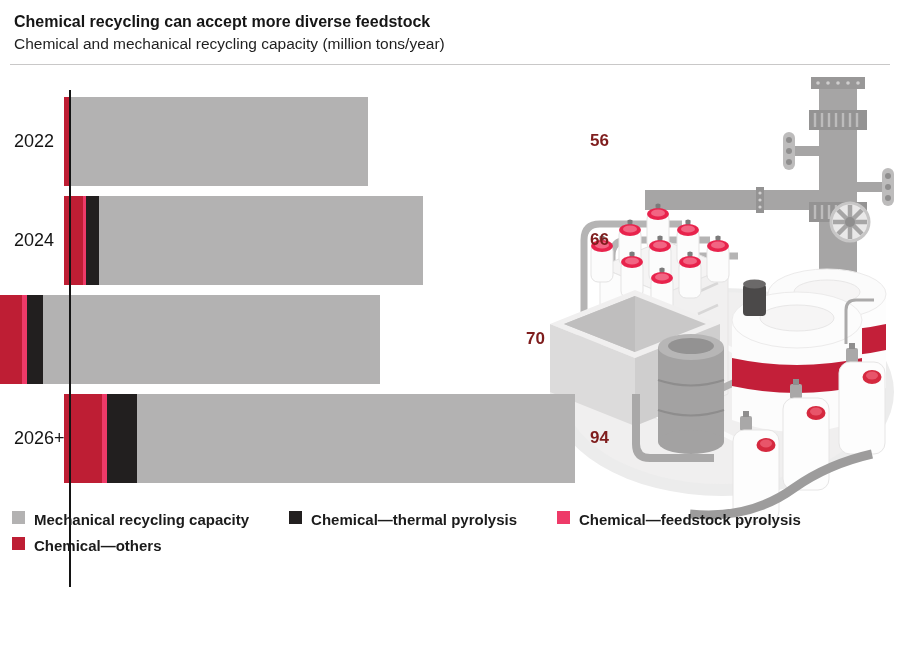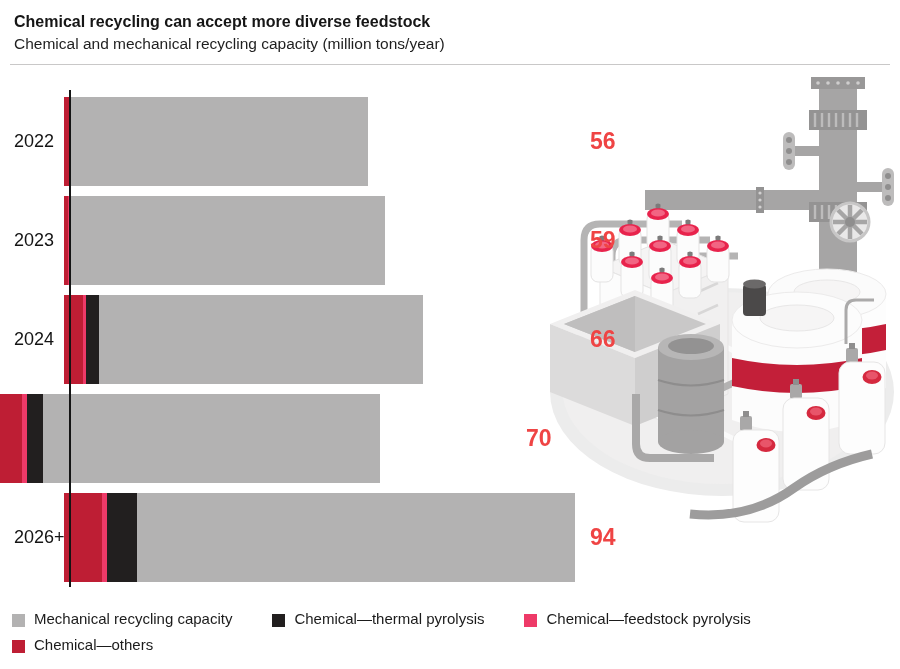--- a/index.html
+++ b/index.html
@@ -14,25 +14,25 @@
 
   .chart{position:relative;margin-top:32px;z-index:2;}
   .rows{position:relative;}
   .axis-line{position:absolute;left:69px;top:-7px;width:2px;height:497px;background:#141414;}
   .row{display:flex;align-items:stretch;height:89px;margin-bottom:10px;}
   .row:last-child{margin-bottom:0;text-align:center;}
   .ylabel{width:64px;box-sizing:border-box;padding-left:14px;display:flex;align-items:center;
     font-size:18px;color:#141414;flex:none;}
   .track{width:511px;flex:none;display:flex;height:100%;}
   .seg{height:100%;flex:none;}
-  .total{align-self:center;margin-left:15px;font-size:23px;font-weight:bold;color:#ef4444;}
+  .total{align-self:center;margin-left:15px;font-size:17px;font-weight:bold;color:#7f1d1d;}
 
   .legend{display:flex;flex-wrap:wrap;column-gap:40px;row-gap:9px;padding:0 12px;margin-top:28px;
     max-width:876px;position:relative;z-index:2;}
-  .legend-item{display:flex;align-items:flex-end;gap:9px;font-size:15px;color:#1b1b1b;}
+  .legend-item{display:flex;align-items:flex-start;gap:9px;font-size:15px;color:#1b1b1b;font-weight:bold;}
   .swatch{width:13px;height:13px;flex:none;}
 
   .illus{position:absolute;left:540px;top:62px;width:360px;height:500px;z-index:1;}
 </style>
 </head>
 <body>
 
 <div class="header">
   <div class="title">Chemical recycling can accept more diverse feedstock</div>
   <div class="subtitle">Chemical and mechanical recycling capacity (million tons/year)</div>
@@ -198,29 +198,20 @@
     <div class="axis-line"></div>
   <div class="row">
         <div class="ylabel">2022</div>
         <div class="track">
           <div class="seg" style="width: 1.06383%; background: rgb(190, 30, 52);"></div>
           <div class="seg" style="width: 58.5106%; background: rgb(179, 178, 178);"></div>
         </div>
         <div class="total">56</div>
       </div>
       <div class="row">
-        <div class="ylabel">2023</div>
-        <div class="track">
-          <div class="seg" style="width: 0.851064%; background: rgb(190, 30, 52);"></div>
-          <div class="seg" style="width: 0.531915%; background: rgb(238, 58, 104);"></div>
-          <div class="seg" style="width: 61.383%; background: rgb(179, 178, 178);"></div>
-        </div>
-        <div class="total">59</div>
-      </div>
-      <div class="row">
         <div class="ylabel">2024</div>
         <div class="track">
           <div class="seg" style="width: 3.7234%; background: rgb(190, 30, 52);"></div>
           <div class="seg" style="width: 0.638298%; background: rgb(238, 58, 104);"></div>
           <div class="seg" style="width: 2.55319%; background: rgb(34, 31, 31);"></div>
           <div class="seg" style="width: 63.2979%; background: rgb(179, 178, 178);"></div>
         </div>
         <div class="total">66</div>
       </div>
       <div class="row">

